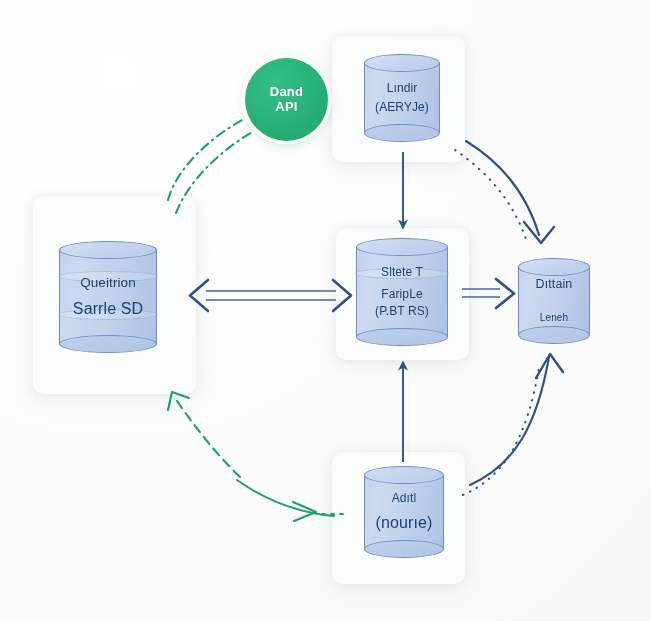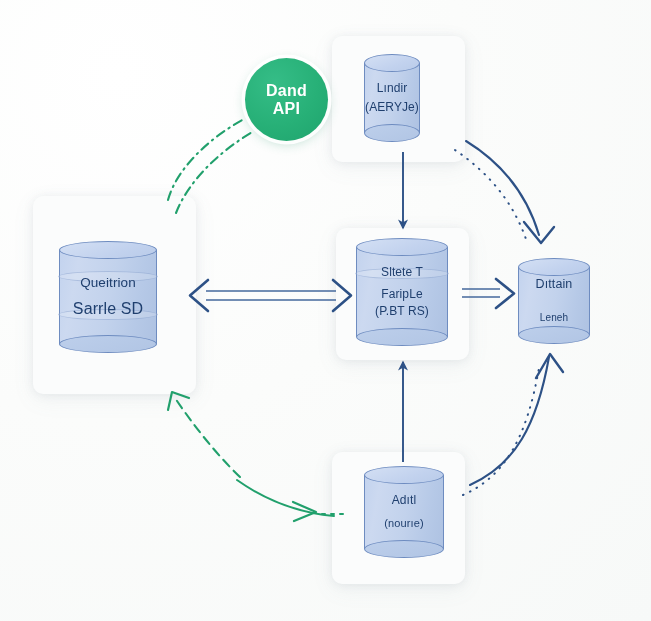--- a/index.html
+++ b/index.html
@@ -94,40 +94,40 @@
     line-height: 1.05;
     text-align: center;
     letter-spacing: .1px;
     white-space: nowrap;
     pointer-events: none;
   }
   .cyl .labels .l2 { font-size: 16px; }
 
   
   #cyl-source  { left: 59px;  top: 241px; width: 98px;  height: 112px; }
-  #cyl-ingest  { left: 364px; top: 54px;  width: 56px;  height: 88px;  }
+  #cyl-ingest  { left: 364px; top: 54px;  width: 76px;  height: 88px;  }
   #cyl-process { left: 356px; top: 238px; width: 92px;  height: 108px; padding-left: 12px; }
   #cyl-archive { left: 364px; top: 466px; width: 80px;  height: 92px;  }
   #cyl-dest    { left: 518px; top: 258px; width: 72px;  height: 86px;  }
 
   
   #node-api {
     position: absolute;
     left: 245px; top: 58px;
     width: 83px; height: 83px;
     border-radius: 50%;
     background: radial-gradient(circle at 36% 30%, #35bd87 0%, #27b077 55%, #1fa36d 100%);
     box-shadow: 0 0 0 3.5px rgba(255,255,255,0.92),
                 0 3px 12px rgba(40,150,110,0.30);
     display: flex;
     flex-direction: column;
     align-items: center;
     justify-content: center;
     color: #ffffff;
-    font-size: 16px;
+    font-size: 13px;
     font-weight: bold;
     line-height: 1.1;
     letter-spacing: .2px;
   }
 
   
   #links {
     position: absolute;
     left: 0; top: 0;
     width: 651px; height: 621px;
@@ -263,17 +263,17 @@
       <span class="l2" style="font-size:10px">Leneh</span>
     </div>
   </div>
 
   <div class="cyl" id="cyl-archive">
     <div class="body"></div>
     <div class="top"></div>
     <div class="bot"></div>
     <div class="labels" style="font-size:12px;">
       <span class="l1" style="font-size:12px">Adıtl</span>
-      <span class="l2" style="font-size:11px">(nourıe)</span>
+      <span class="l2" style="font-size:16px">(nourıe)</span>
     </div>
   </div>
 
 </div>
 
 </body></html>

